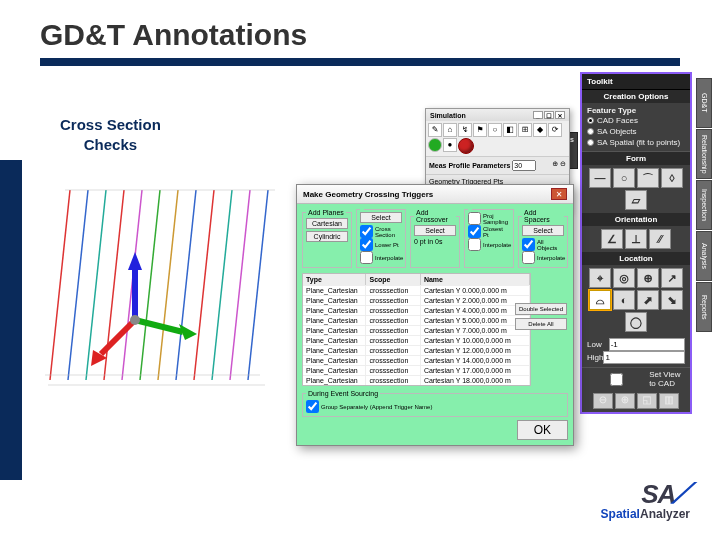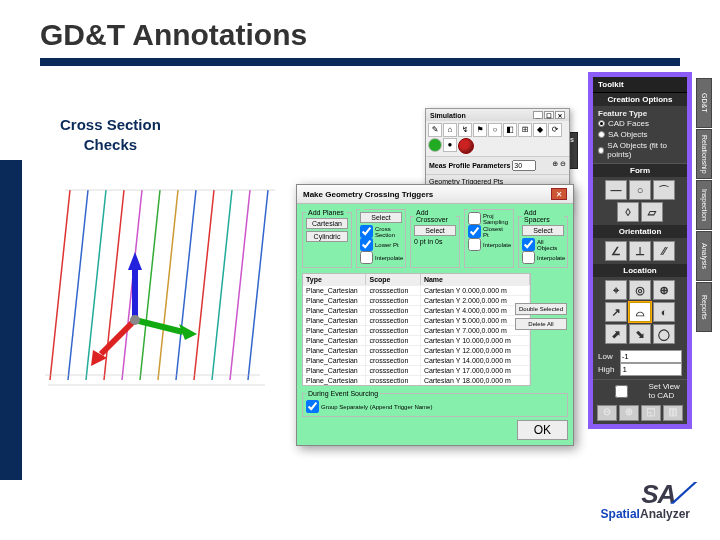--- a/index.html
+++ b/index.html
@@ -9,21 +9,21 @@
   .title-underline { height: 8px; background: #0a2a5a; margin: 6px 40px 0 40px; }
 
   .subtitle { position: absolute; left: 60px; top: 115px; color: #0a2a5a; font-size: 15px; font-weight: bold; text-align: center; line-height: 1.3; }
 
   .left-stripe { position: absolute; left: 0; top: 160px; width: 22px; bottom: 60px; background: #0a2a5a; }
 
   .viz { position: absolute; left: 40px; top: 180px; width: 260px; height: 230px; }
   .viz svg { width: 100%; height: 100%; }
 
   
-  .toolkit { position: absolute; right: 28px; top: 72px; width: 104px; background: #3f3f3f; border: 5px solid #8b5cf6; font-size: 8px; color: #eee; }
+  .toolkit { position: absolute; right: 28px; top: 72px; width: 112px; background: #3f3f3f; border: 2px solid #8b5cf6; font-size: 8px; color: #eee; }
   .toolkit .hdr { background: #222; color: #fff; padding: 3px 5px; border-bottom: 1px solid #000; font-weight: bold; }
   .toolkit .section { padding: 3px 5px; border-bottom: 1px solid #555; }
   .toolkit .section-title { background: #2a2a2a; color: #fff; font-weight: bold; padding: 2px 5px; text-align: center; }
   .toolkit select, .toolkit input { font-size: 8px; width: 100%; background: #fff; color: #000; border: 1px solid #999; padding: 1px; }
   .toolkit .radio-row { display: flex; align-items: center; gap: 3px; padding: 1px 0; }
   .toolkit .radio-row .dot { width: 7px; height: 7px; border-radius: 50%; border: 1px solid #888; background: #fff; display: inline-block; }
   .toolkit .radio-row .dot.on::after { content: ''; display: block; width: 3px; height: 3px; background: #000; border-radius: 50%; margin: 1px auto; }
   .toolkit .icon-grid { display: flex; flex-wrap: wrap; gap: 2px; padding: 3px 4px; justify-content: center; }
   .toolkit .icon-btn { width: 22px; height: 20px; background: #ddd; border: 1px solid #888; display: flex; align-items: center; justify-content: center; font-size: 11px; color: #333; font-weight: bold; }
   .toolkit .icon-btn.sel { background: #fff; border: 1px solid #c90; box-shadow: 0 0 0 1px #fa0; }
@@ -146,21 +146,21 @@
     <div class="radio-row">
         <span class="dot on"></span>
         <span>CAD Faces</span>
       </div>
     <div class="radio-row">
         <span class="dot"></span>
         <span>SA Objects</span>
       </div>
     <div class="radio-row">
         <span class="dot"></span>
-        <span>SA Objects (fit to points)</span>
+        <span>SA Spatial (fit to points)</span>
       </div>
   </div>
   <div class="section-title">Form</div>
   <div class="icon-grid">
     <div class="icon-btn">—</div>
     <div class="icon-btn">○</div>
     <div class="icon-btn">⌒</div>
     <div class="icon-btn">◊</div>
     <div class="icon-btn">▱</div>
   </div>
@@ -180,21 +180,21 @@
     <div class="icon-btn">◐</div>
     <div class="icon-btn">⬈</div>
     <div class="icon-btn">⬊</div>
     <div class="icon-btn">◯</div>
   </div>
   <div class="section">
     <div style="display:flex;gap:7px;align-items:center">
         <span>Low</span>
         <input value="-1" style="">
       </div>
-    <div style="display:flex;gap:6px;align-items:center">
+    <div style="display:flex;gap:0;align-items:center">
         <span>High</span>
         <input value="1" style="">
       </div>
   </div>
   <div class="check-row">
       <input type="checkbox" style="">
       <span>Set View to CAD</span>
     </div>
   <div class="bottom-row">
     <div class="b">⊖</div>

